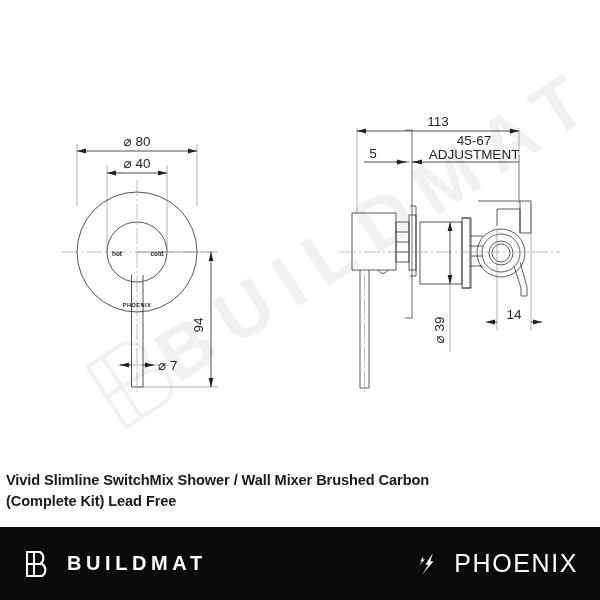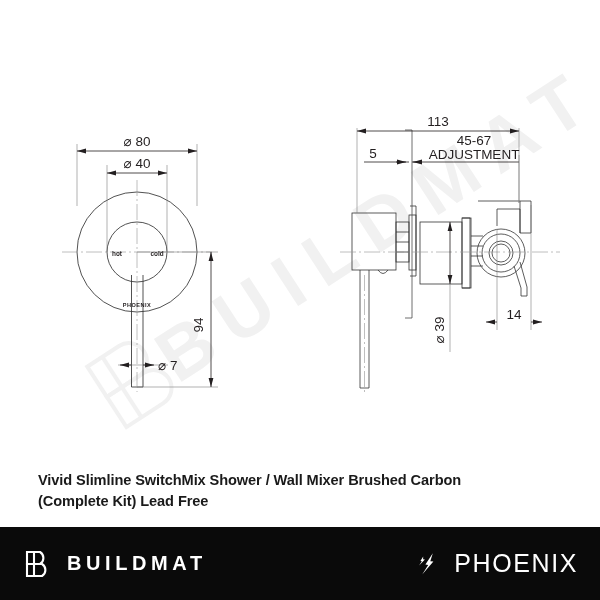--- a/index.html
+++ b/index.html
@@ -41,21 +41,21 @@
   #drawing-svg { z-index: 1; }
 
   
   #caption {
     position: absolute;
     left: 0;
     top: 462px;
     width: 600px;
     height: 65px;
     box-sizing: border-box;
-    padding: 8px 22px 0 38px;
+    padding: 8px 22px 0 6px;
     background: #ffffff;
   }
   #caption-text {
     font-family: "Liberation Sans", sans-serif;
     font-size: 14.6px;
     font-weight: bold;
     line-height: 1.42;
     color: #1a1a1a;
     letter-spacing: -0.1px;
     margin: 0;

